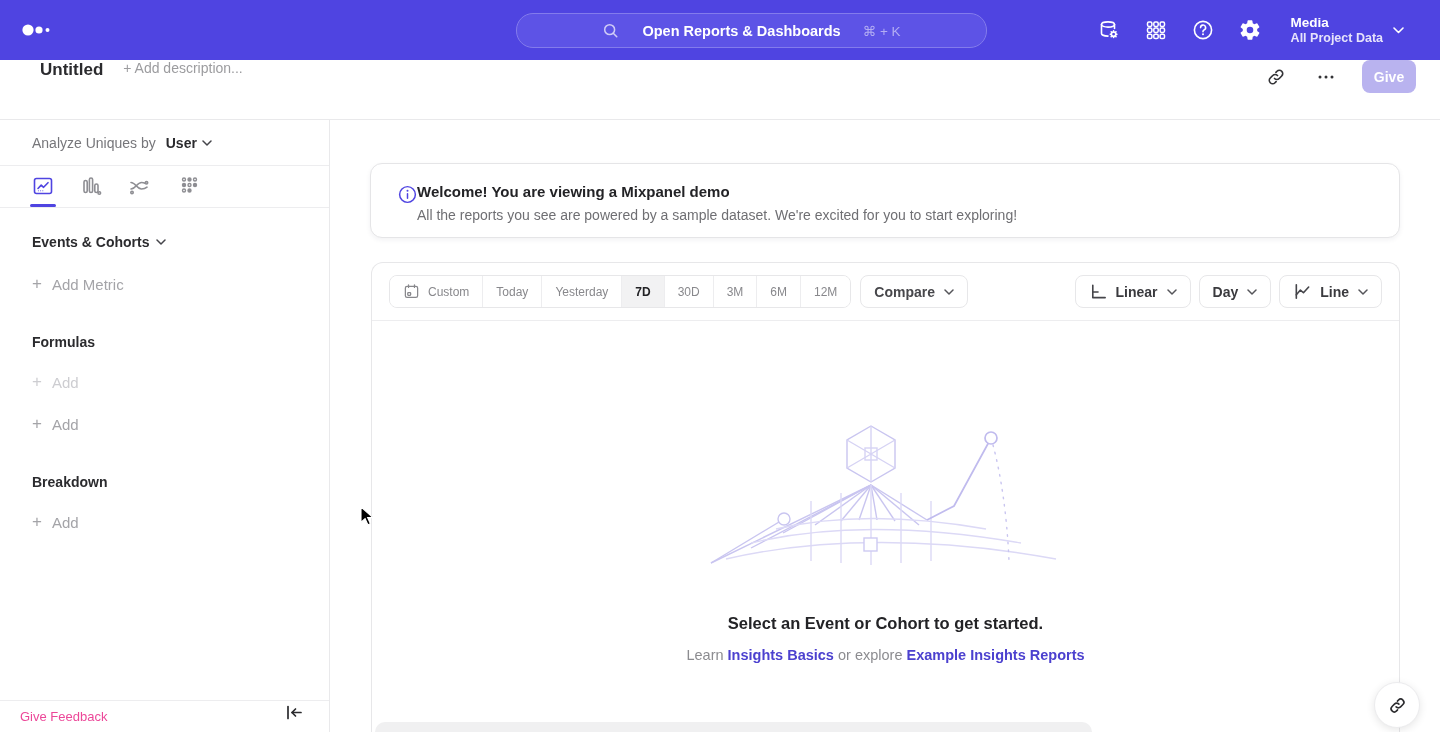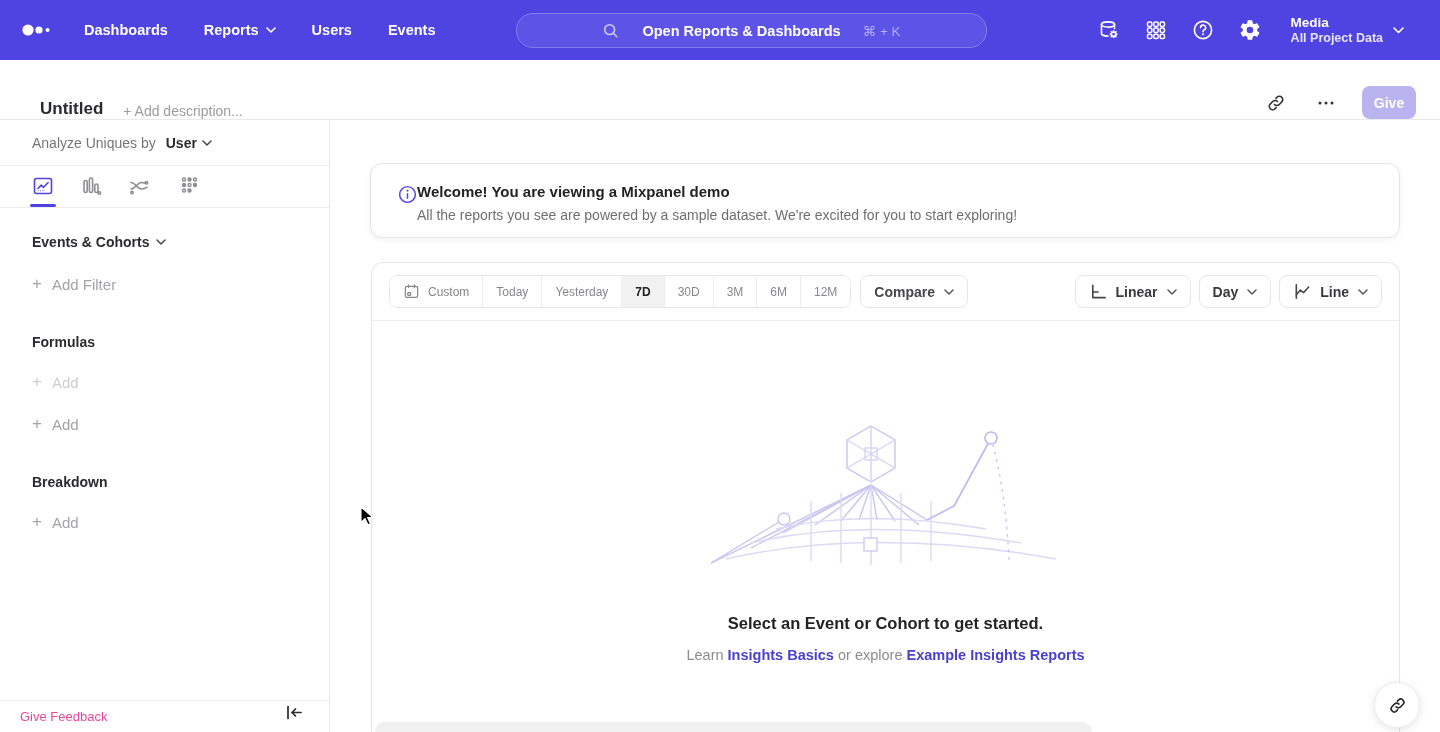--- a/index.html
+++ b/index.html
@@ -19,21 +19,21 @@
   .searchbar .ph { font-size:14.5px; font-weight:600; color:#ffffff; }
   .searchbar .sc { font-size:13.5px; color:#b3adf3; }
   .nav-right { position:absolute; right:36px; top:0; height:60px; display:flex; align-items:center; gap:23px; }
   .nav-icon { width:24px; height:24px; display:flex; align-items:center; justify-content:center; cursor:pointer; }
   .project { display:flex; align-items:center; gap:10px; margin-left:6px; cursor:pointer; }
   .project .pname { font-size:13.5px; font-weight:700; line-height:17px; }
   .project .pscope { font-size:12.5px; font-weight:600; color:#e6e3fb; line-height:15px; }
 
   
   #rheader { position:absolute; left:0; top:60px; width:1440px; height:60px; background:#fff;
-    border-bottom:1px solid #e9e9eb; display:flex; align-items:flex-end; }
+    border-bottom:1px solid #e9e9eb; display:flex; align-items:flex-start; }
   .rtitle { margin-left:40px; font-size:17px; font-weight:700; color:#2b2b2e; }
   .rdesc { margin-left:20px; font-size:14px; color:#9c9c9f; cursor:text; }
   .rh-right { position:absolute; right:24px; display:flex; align-items:center; gap:22px; }
   .icon-btn { width:28px; height:28px; display:flex; align-items:center; justify-content:center;
     cursor:pointer; color:#333336; }
   .save-btn { width:54px; height:33px; background:#b9b3ef; color:#fff; font-size:14px; font-weight:600;
     border:none; border-radius:8px; cursor:default; font-family:inherit; }
 
   
   #sidebar { position:absolute; left:0; top:120px; width:330px; height:612px; background:#fff;
@@ -103,37 +103,20 @@
 <body>
 
 <div id="topnav">
   <div class="logo">
     <svg width="32" height="14" viewBox="0 0 32 14">
       <circle cx="6" cy="7" r="5.6" fill="#fff"></circle>
         <circle cx="17" cy="7" r="3.6" fill="#fff"></circle>
         <circle cx="25.5" cy="7" r="2" fill="#fff"></circle>
     </svg>
   </div>
-  <div class="nav-links">
-    <div class="nav-item">
-        <span>Dashboards</span>
-      </div>
-    <div class="nav-item">
-        <span>Reports</span>
-      <svg width="10" height="6" viewBox="0 0 10 6">
-          <path d="M1 1l4 4 4-4" fill="none" stroke="#fff" stroke-width="1.6" stroke-linecap="round" stroke-linejoin="round"></path>
-        </svg>
-    </div>
-    <div class="nav-item">
-        <span>Users</span>
-      </div>
-    <div class="nav-item">
-        <span>Events</span>
-      </div>
-  </div>
 
   <div class="searchbar">
     <svg width="18" height="18" viewBox="0 0 20 20">
         <circle cx="8.5" cy="8.5" r="5.5" fill="none" stroke="#cfcbf6" stroke-width="1.7"></circle>
         <path d="M12.8 12.8l3.6 3.6" stroke="#cfcbf6" stroke-width="1.7" stroke-linecap="round"></path>
       </svg>
     <span class="ph">Open Reports &amp; Dashboards</span>
     <span class="sc">⌘ + K</span>
   </div>
 
@@ -257,21 +240,21 @@
   </div>
 
   <div class="sb-section-title">
     <span>Events &amp; Cohorts</span>
     <svg width="10" height="6" viewBox="0 0 10 6">
         <path d="M1 1l4 4 4-4" fill="none" stroke="#45454a" stroke-width="1.5" stroke-linecap="round" stroke-linejoin="round"></path>
       </svg>
   </div>
   <div class="sb-add" style="margin-top:24px;">
     <span class="plus">+</span>
-    <span>Add Filter</span>
+    <span>Add Metric</span>
   </div>
 
   <div class="sb-section-title" style="margin-top:40px;">
     <span>Formulas</span>
   </div>
   <div class="sb-add dim">
     <span class="plus">+</span>
     <span>Add</span>
   </div>
 

